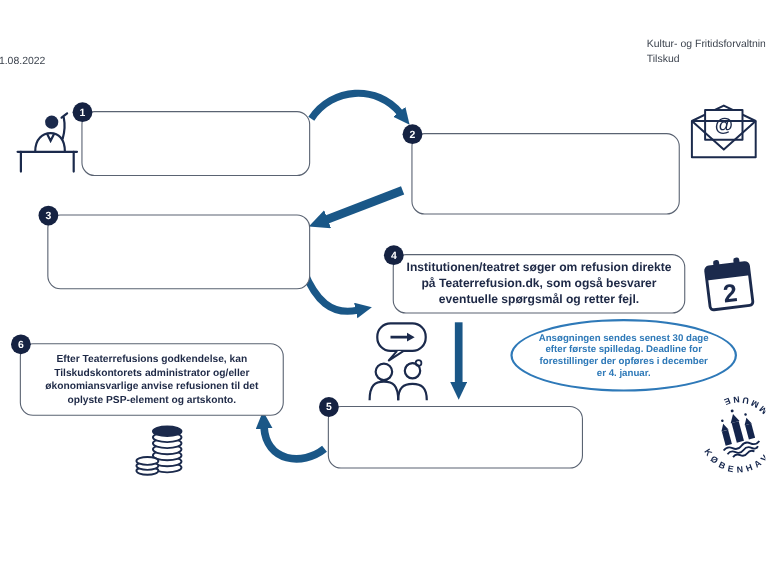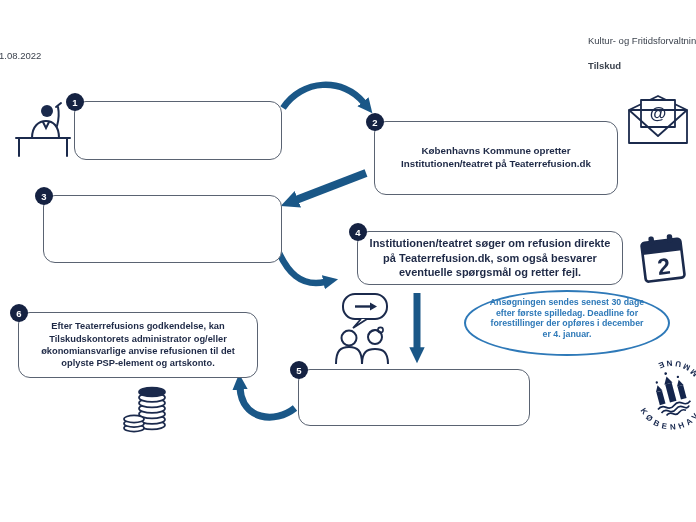--- a/index.html
+++ b/index.html
@@ -17,34 +17,34 @@
   .box-title{font-size:9.8px;font-weight:700;line-height:1.3;}
   .box-sub{font-size:8px;font-weight:400;line-height:1.28;margin-top:2px;color:#24304e;}
   .badge{
     position:absolute;left:-9px;top:-9px;width:18px;height:18px;border-radius:50%;
     background:#152242;color:#fff;font-size:9.5px;font-weight:700;
     display:flex;align-items:center;justify-content:center;
   }
   .note{
     position:absolute;left:464px;top:290px;width:206px;height:66px;
     border:2.5px solid #2e79b8;border-radius:50%;box-sizing:border-box;
-    display:flex;align-items:flex-start;justify-content:center;text-align:center;
+    display:flex;align-items:center;justify-content:center;text-align:center;
     color:#2e79b8;font-size:8.8px;font-weight:700;line-height:1.22;padding:5px 20px;
   }
   .icon{position:absolute;}
   svg text{font-family:"Liberation Sans",sans-serif;}
 </style>
 </head>
 <body>
 
 <div id="canvas">
 
   <div class="hdr" style="left:-1px;top:50px;">1.08.2022</div>
   <div class="hdr" style="left:588px;top:35px;">Kultur- og Fritidsforvaltningen</div>
-  <div class="hdr" style="left:588px;top:60px;font-weight:bold;">Tilskud</div>
+  <div class="hdr" style="left:588px;top:48px;">Tilskud</div>
 
   <svg width="696" height="522" style="position:absolute;left:0;top:0;pointer-events:none;">
     <defs>
       <marker id="ah" markerUnits="strokeWidth" markerWidth="3" markerHeight="2.6" refX="0.25" refY="1.1" orient="auto">
         <path d="M0,0 L2.3,1.1 L0,2.2 Z" fill="#1a5787"></path>
       </marker>
     </defs>
     <path d="M 283 108 C 302 79, 343 77, 364 103" stroke="#1a5787" stroke-width="6.5" fill="none" marker-end="url(#ah)"></path>
     <path d="M 366 173 L 296 200" stroke="#1a5787" stroke-width="8" fill="none" marker-end="url(#ah)"></path>
     <path d="M 276 246 C 287 273, 301 287, 325 282" stroke="#1a5787" stroke-width="6.5" fill="none" marker-end="url(#ah)"></path>
@@ -52,21 +52,20 @@
     <path d="M 295 408 C 275 424, 242 420, 240 388" stroke="#1a5787" stroke-width="7" fill="none" marker-end="url(#ah)"></path>
   </svg>
 
   <div class="box" style="left:74px;top:101px;width:208px;height:59px;">
     <span class="badge">1</span>
   </div>
 
   <div class="box" style="left:374px;top:121px;width:244px;height:74px;">
     <span class="badge">2</span>
     <div>
-      <div class="box-title">Københavns Kommune opretter Institutionen/teatret på Teaterrefusion.dk</div>
     </div>
   </div>
 
   <div class="box" style="left:43px;top:195px;width:239px;height:68px;">
     <span class="badge">3</span>
   </div>
 
   <div class="box" style="left:357px;top:231px;width:266px;height:54px;">
     <span class="badge">4</span>
     <span class="box-text" style="font-size:11px;">Institutionen/teatret søger om refusion direkte på Teaterrefusion.dk, som også besvarer eventuelle spørgsmål og retter fejl.</span>

